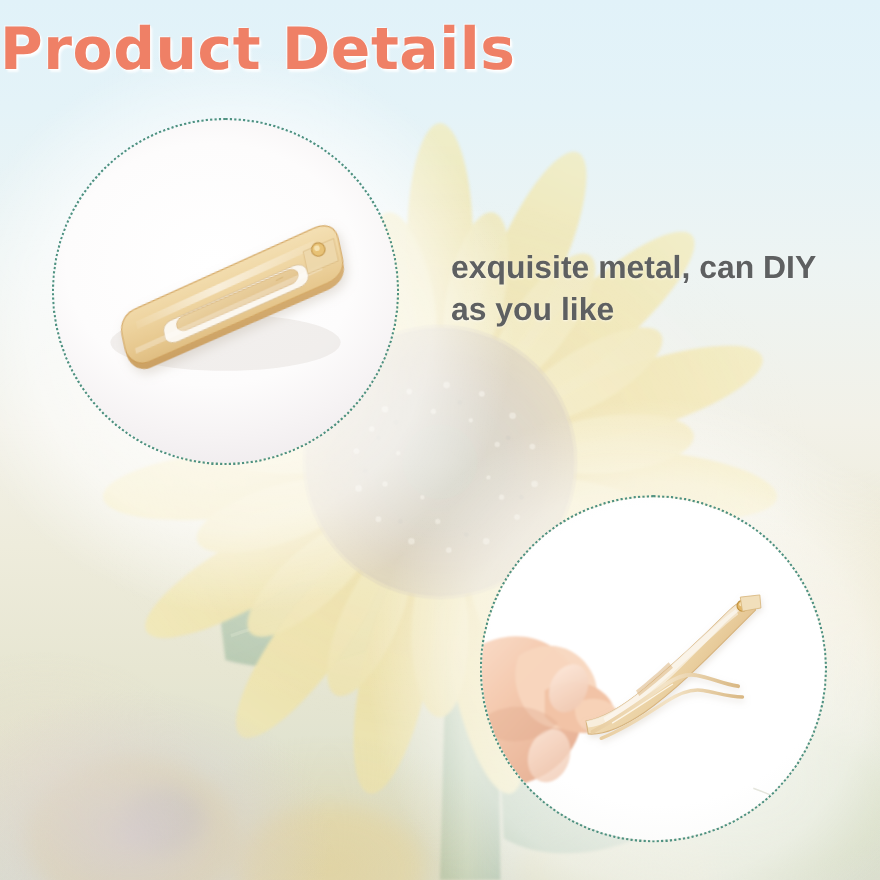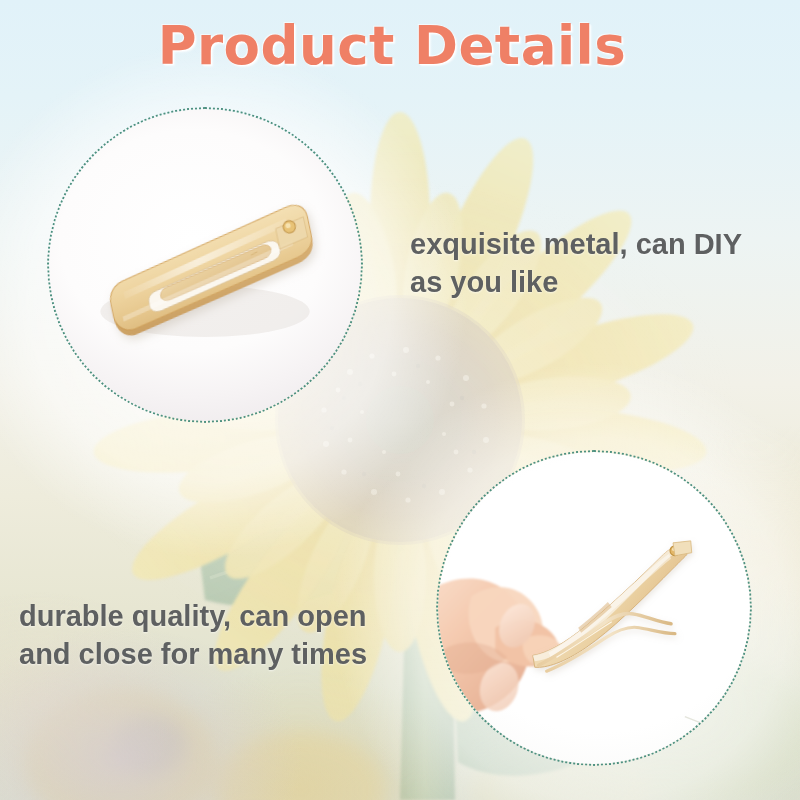--- a/index.html
+++ b/index.html
@@ -64,21 +64,21 @@
     opacity: 0.55;
   }
   #bg-flower svg { width: 800px; height: 800px; display:block; }
 
   
   #title {
     position: absolute;
     left: 0;
     right: 8px;
     top: 18px;
-    text-align: center;
+    text-align: left;
     padding-right: 8px;
     font-family: "DejaVu Sans", sans-serif;
     font-weight: bold;
     font-size: 53px;
     letter-spacing: 0.5px;
     color: #ef8066;
     text-shadow:
       1px 1px 0 rgba(255,255,255,0.95),
       2px 2px 2px rgba(255,255,255,0.8),
       -1px -1px 0 rgba(255,255,255,0.6);
@@ -497,16 +497,14 @@
           <path d="M250 268 C 272 276, 296 288, 316 300" fill="none" stroke="#cdd0c0" stroke-width="1.3" opacity="0.55"></path>
         </svg>
       </div>
     </div>
     <div class="ring"></div>
   </div>
 
   <div class="caption" id="caption-top">exquisite metal, can DIY
 as you like</div>
 
-  <div class="caption" id="caption-bottom">durable quality, can open
-and close for many times</div>
 
 </div>
 
 </body></html>

